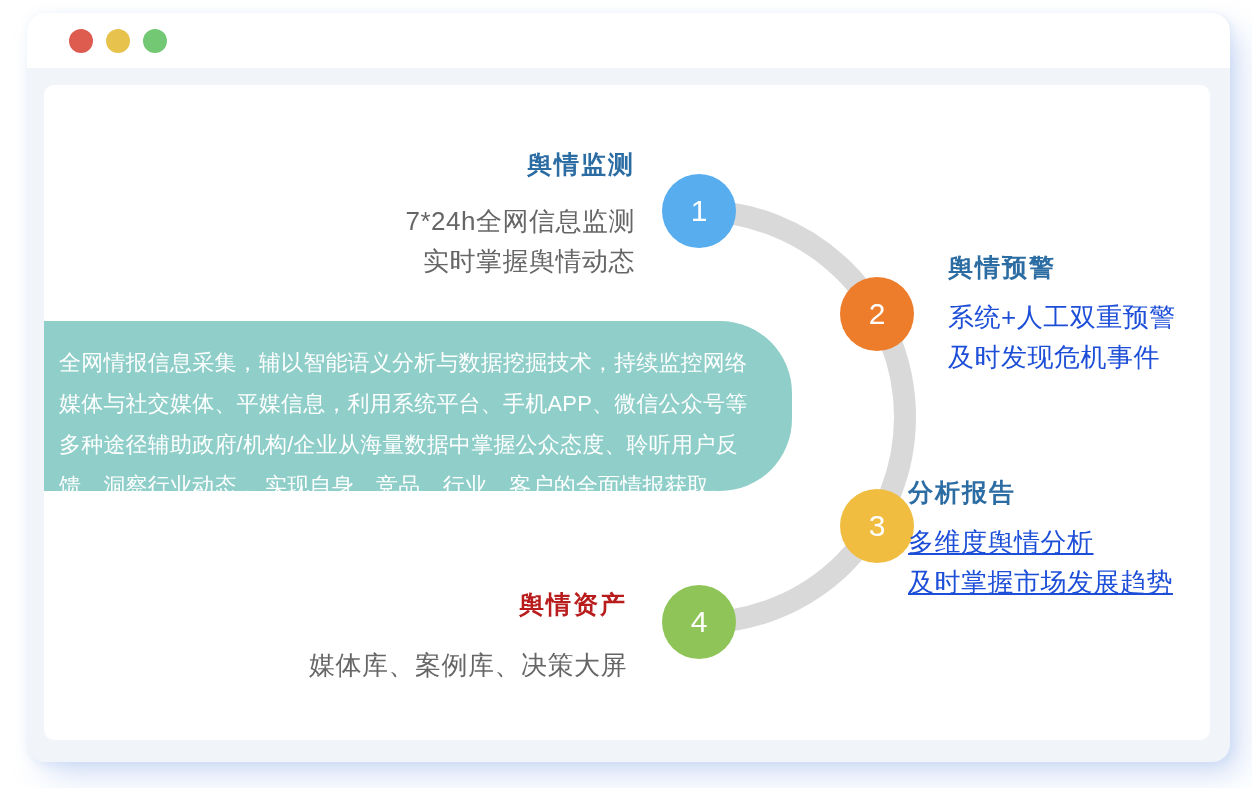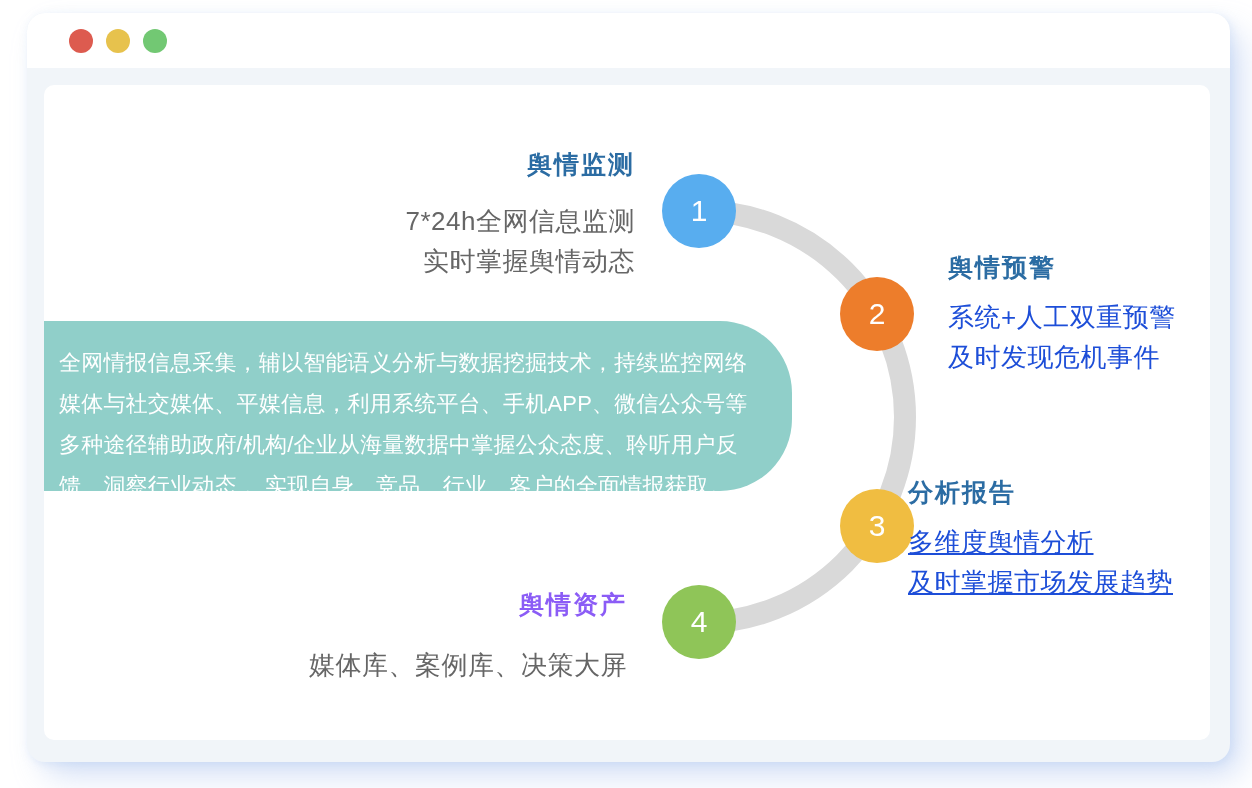--- a/index.html
+++ b/index.html
@@ -143,20 +143,20 @@
 
     <div class="step-block block-3">
       <div class="step-title" style="color: rgb(43, 108, 163);">分析报告</div>
       <div class="step-lines" style="color: #1d4ed8; text-decoration: underline;">
         <div>多维度舆情分析</div>
         <div>及时掌握市场发展趋势</div>
       </div>
     </div>
 
     <div class="step-block block-4 align-right">
-      <div class="step-title" style="color: #8b5cf6; text-align: right;">舆情资产</div>
+      <div class="step-title" style="color: #b91c1c; text-align: right;">舆情资产</div>
       <div class="step-lines" style="color: rgb(102, 102, 102);">
         <div>媒体库、案例库、决策大屏</div>
       </div>
     </div>
 
   </div>
 </div>
 
 </body></html>

